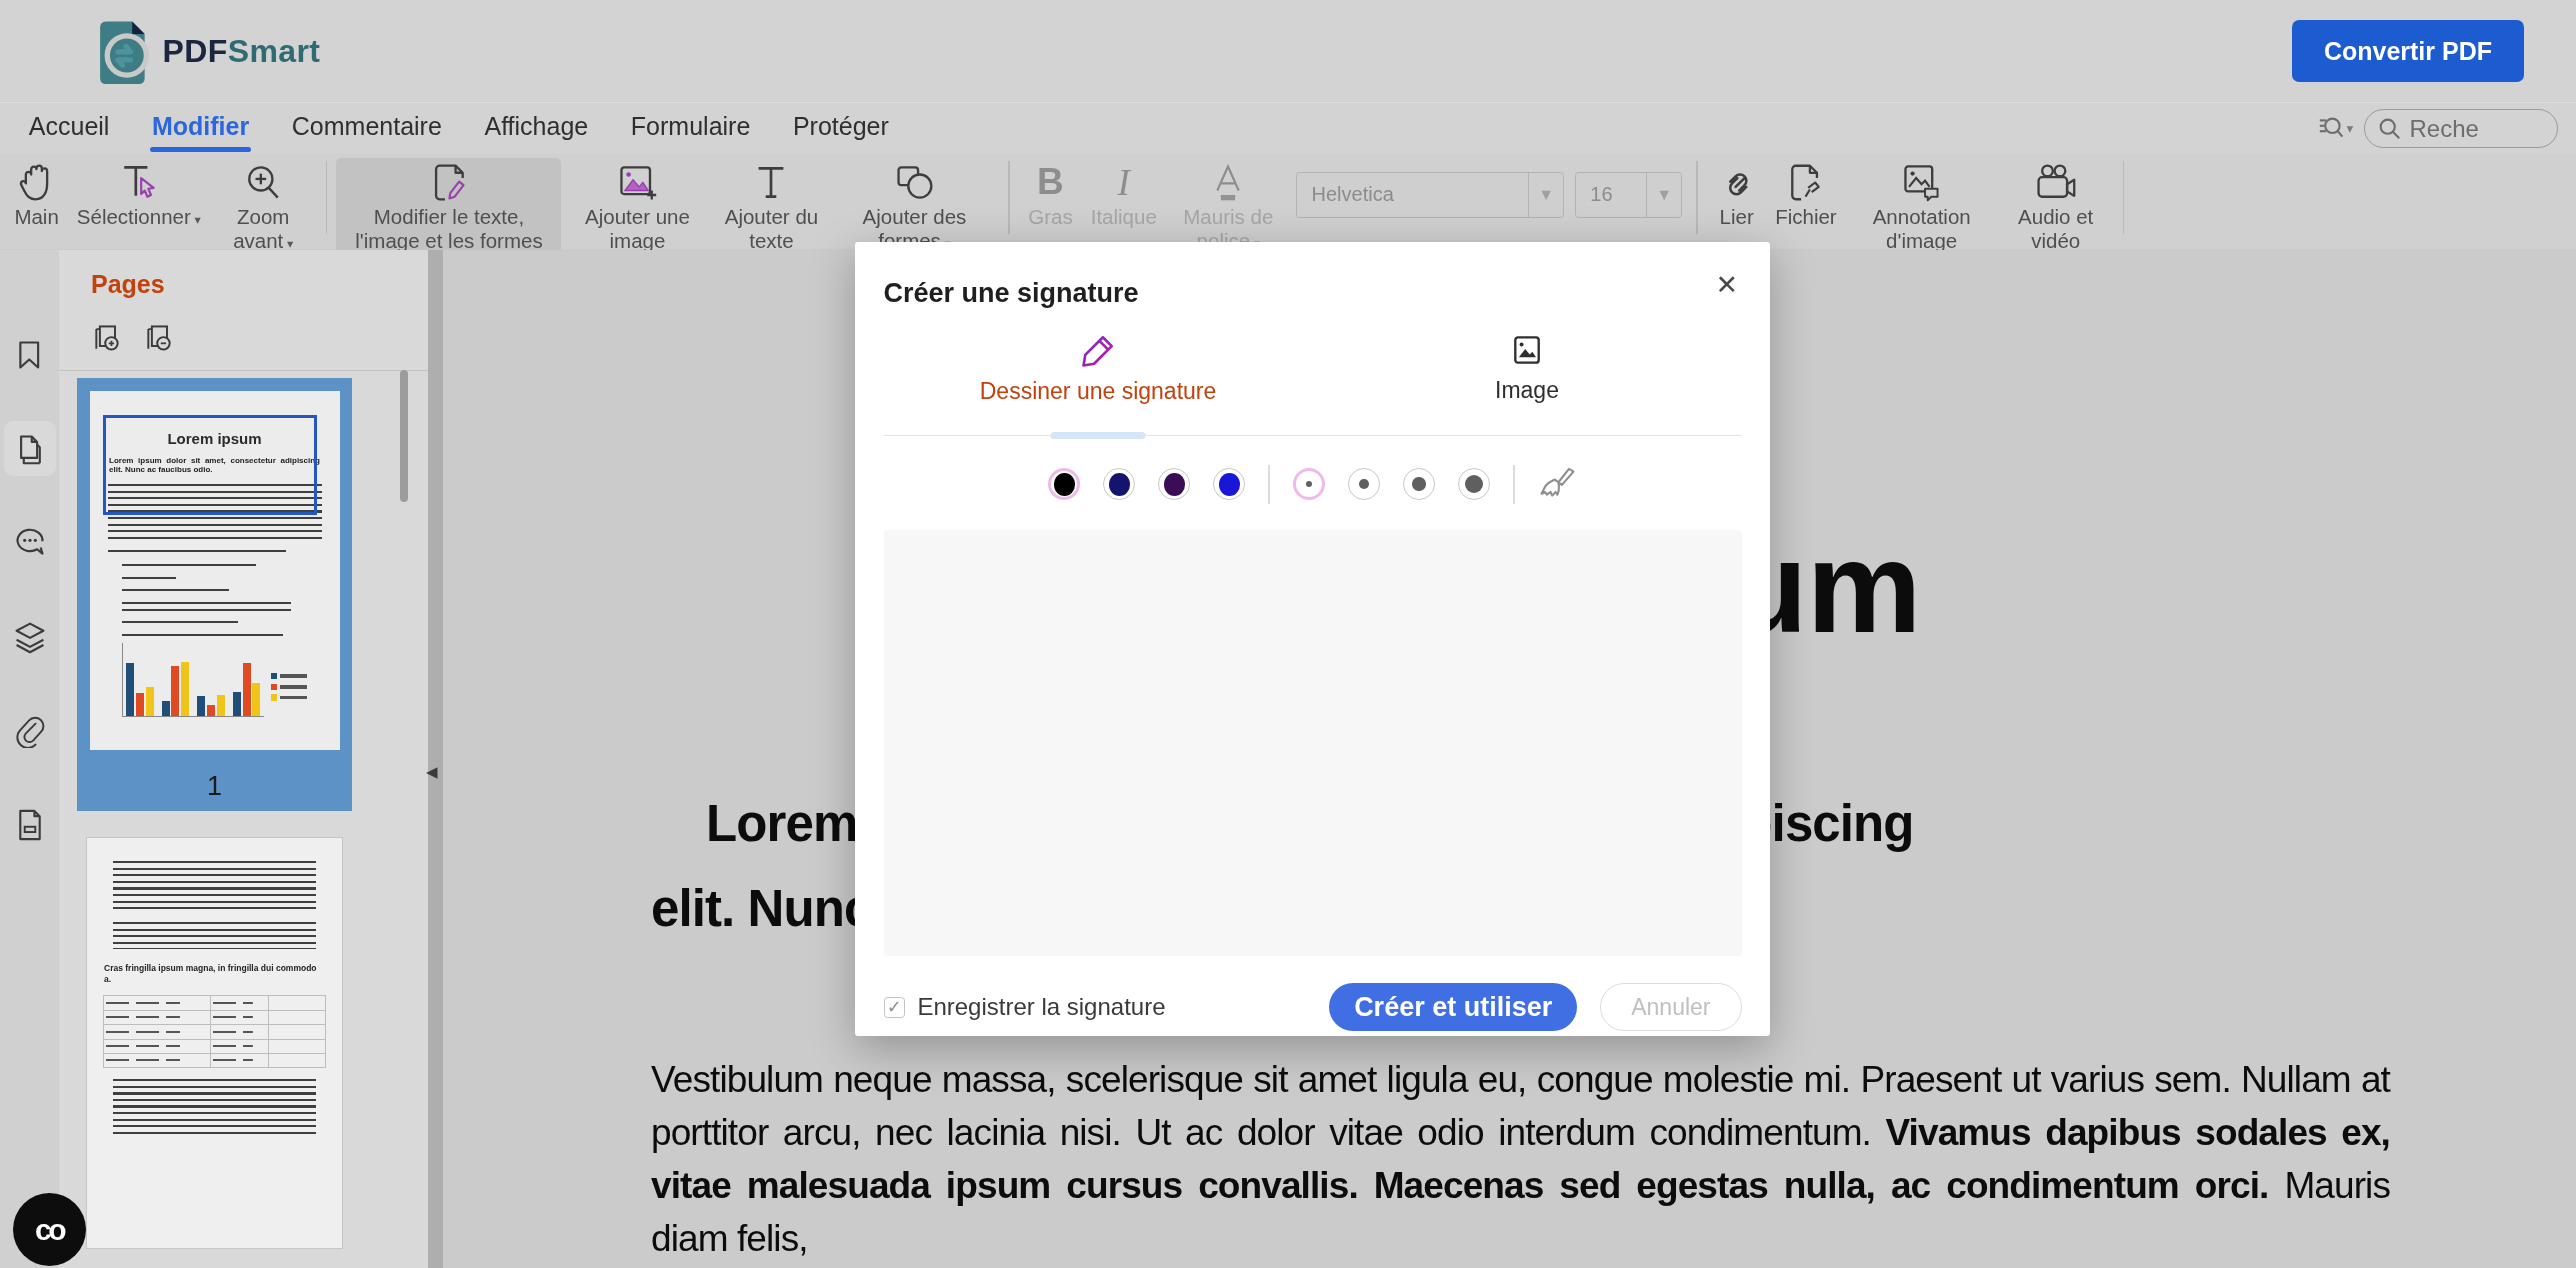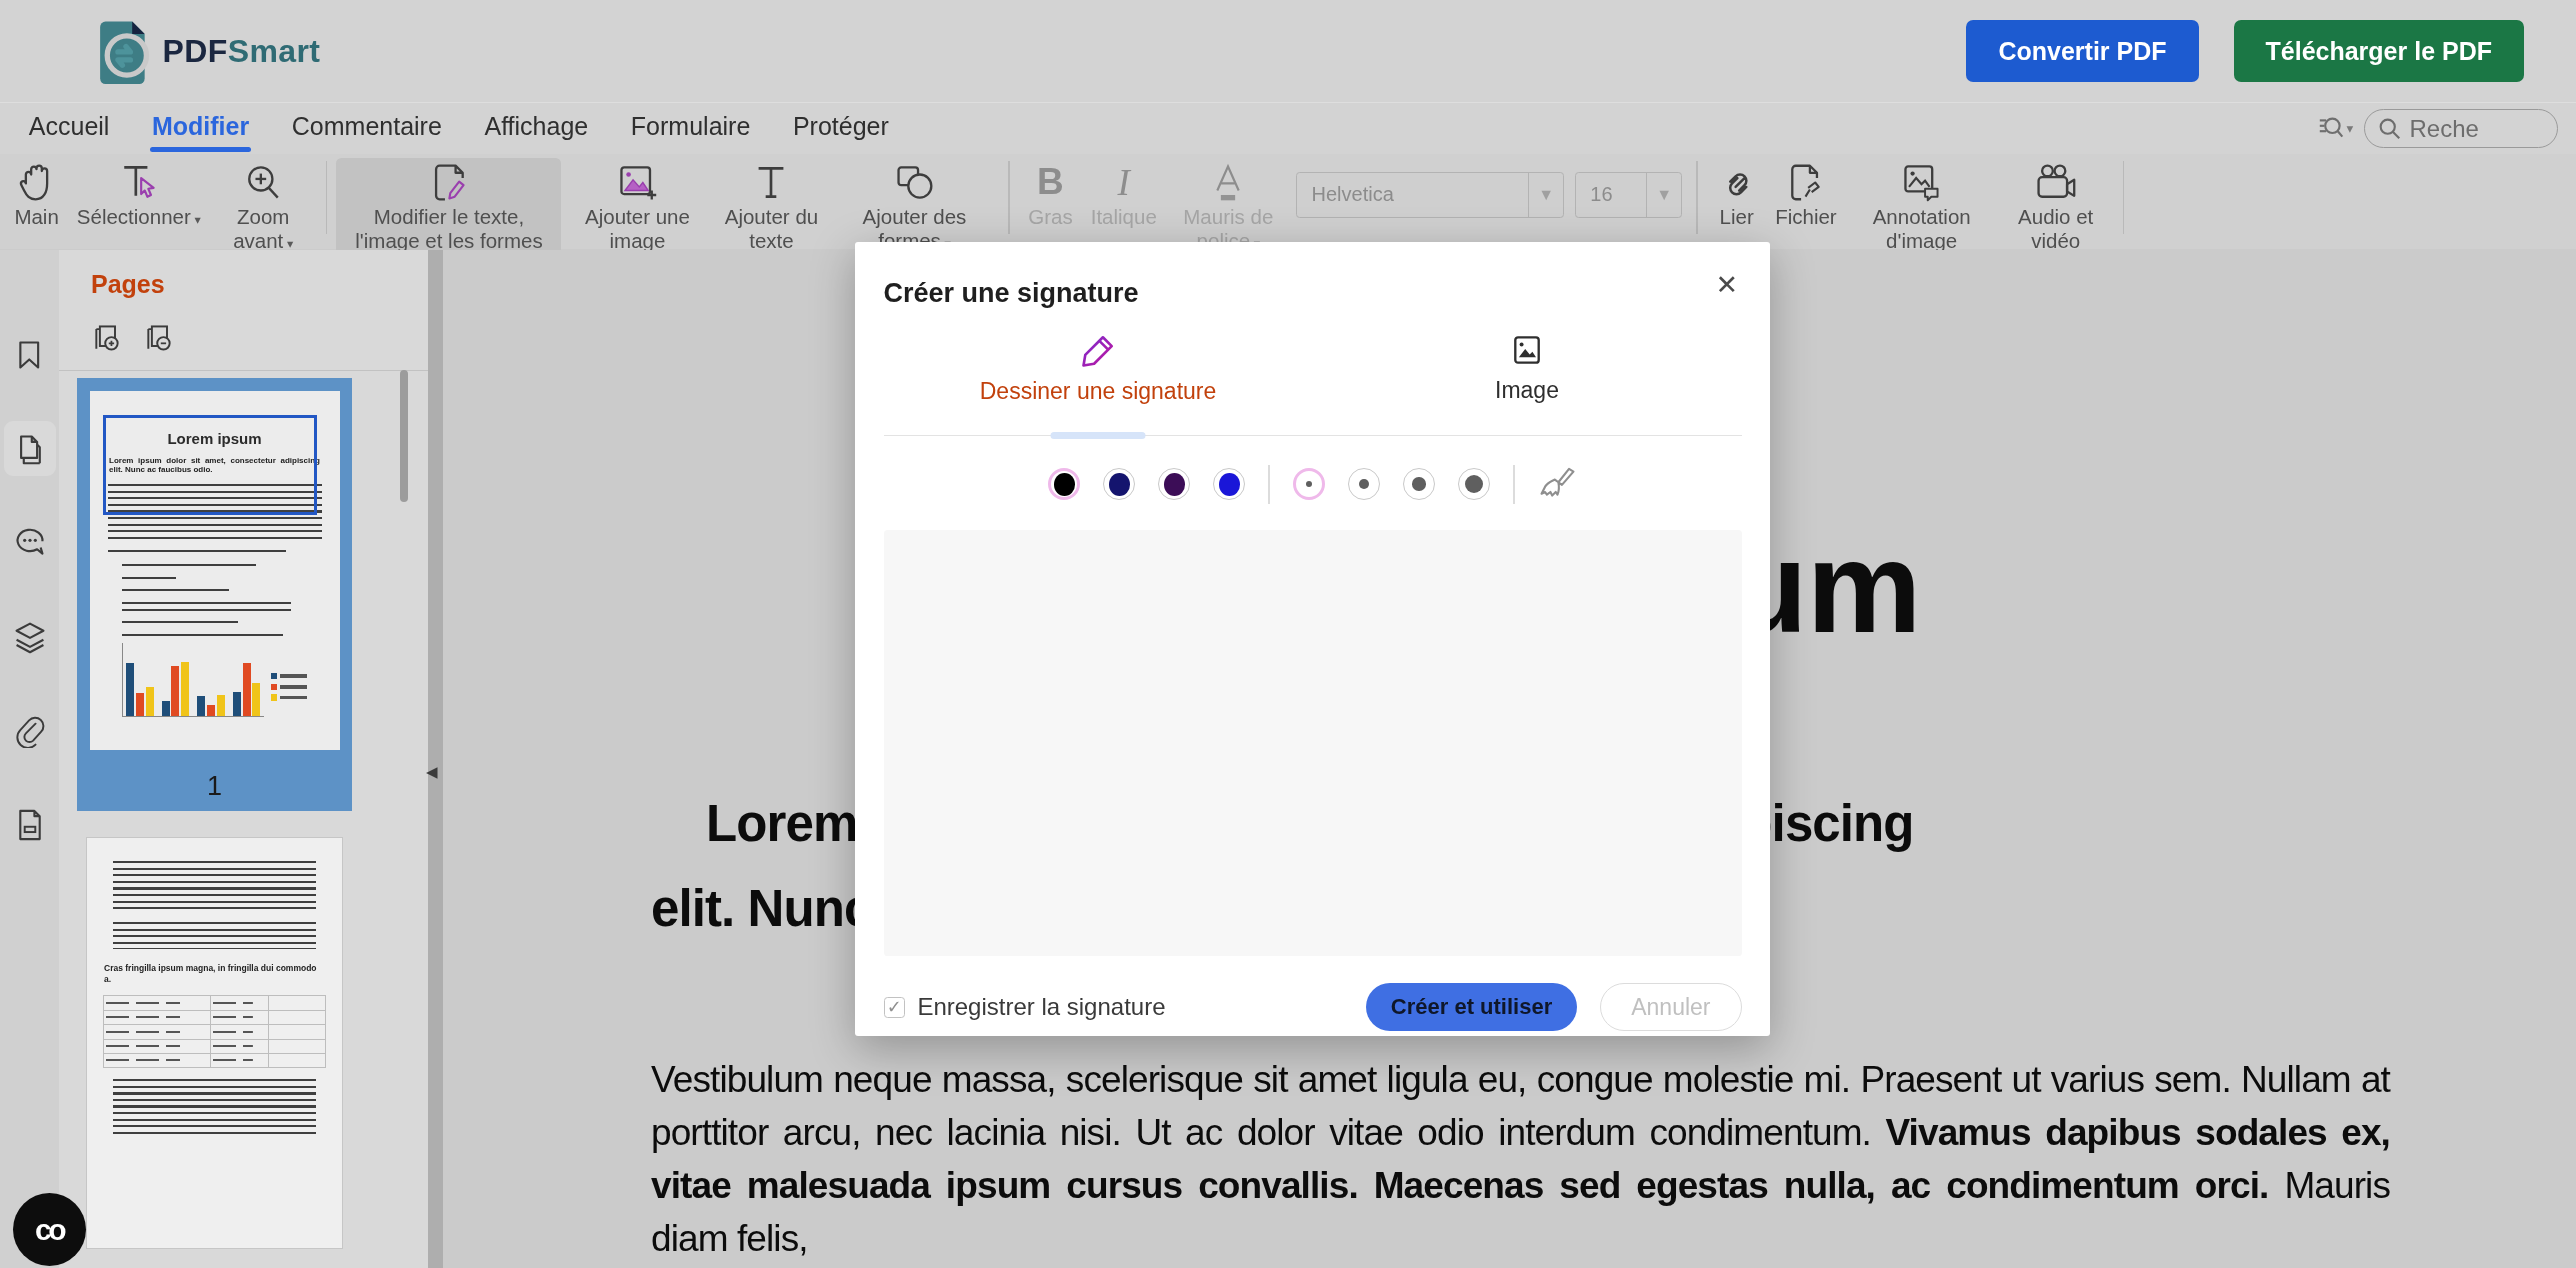--- a/index.html
+++ b/index.html
@@ -100,21 +100,21 @@
   .dot-outer.sel{border:3.6px solid #efb9ea;}
   .dot-inner{border-radius:50%;}
   .ink .dot-inner{width:21.4px;height:23px;}
   .m-vsep{width:1.8px;height:39px;background:#dcdcdc;}
   .m-canvas{margin-top:21.4px;height:426px;background:#f7f7f7;border-radius:3.6px;cursor:crosshair;}
   .m-footer{display:flex;align-items:center;margin-top:27px;}
   .chk{width:21.4px;height:21.4px;border:1.8px solid #c2c2c2;border-radius:3.6px;display:flex;align-items:center;justify-content:center;
        color:#8f8f8f;font-size:18px;cursor:pointer;box-sizing:border-box;background:#fff;}
   .chk-lbl{font-size:24px;color:#3a3a3a;margin-left:12.5px;}
   .m-btns{margin-left:auto;display:flex;gap:23px;}
-  .btn-primary{background:#3f6fe3;color:#0f172a;border:none;border-radius:25px;height:48px;padding:2px 25px;font-size:22px;font-weight:bold;font-family:inherit;cursor:pointer;}
+  .btn-primary{background:#3f6fe3;color:#ffffff;border:none;border-radius:25px;height:48px;padding:2px 25px;font-size:27px;font-weight:bold;font-family:inherit;cursor:pointer;}
   .btn-ghost{background:#fff;color:#c0c0c0;border:1.8px solid #dcdcdc;border-radius:25px;height:48px;padding:0 30px;font-size:23px;font-family:inherit;}
 
   
   .co-badge{position:absolute;left:12.5px;top:1193px;width:73px;height:73px;border-radius:50%;background:#0d0d0d;
             display:flex;align-items:center;justify-content:center;color:#fff;font-size:30px;font-weight:bold;letter-spacing:-3.6px;z-index:60;cursor:pointer;}
 
   
   .mini-chart{position:absolute;left:32px;top:252px;display:flex;align-items:flex-end;gap:7.1px;}
   .mc-plot{display:flex;align-items:flex-end;gap:8px;height:73px;border-left:1.3px solid #888;border-bottom:1.3px solid #888;padding:0 3.6px;}
   .mc-group{display:flex;align-items:flex-end;gap:1.8px;}
@@ -135,21 +135,20 @@
         <path d="M14 4 h30 l14 14 v50 a6 6 0 0 1 -6 6 H14 a6 6 0 0 1 -6 -6 V10 a6 6 0 0 1 6-6 z" fill="#3e7d85"></path>
         <path d="M44 4 l14 14 h-14 z" fill="#16233f"></path>
         <circle cx="38" cy="42" r="22" fill="none" stroke="#c9c9c9" stroke-width="6"></circle>
         <path d="M28 38 h14 l-5 -6 M42 47 h-14 l5 6" fill="none" stroke="#4d939b" stroke-width="6" stroke-linecap="round" stroke-linejoin="round"></path>
       </svg>
     </span>
     <span class="brand-text"><span class="pdf">PDF</span><span class="smart">Smart</span></span>
   </div>
   <div class="top-actions">
     <button class="btn-top btn-convert">Convertir PDF</button>
-    <button class="btn-top btn-download">Télécharger le PDF</button>
   </div>
 </div>
 
 <div class="menubar">
   <div class="menu-tabs">
     <span class="mtab">Accueil</span>
     <span class="mtab active">Modifier</span>
     <span class="mtab">Commentaire</span>
     <span class="mtab">Affichage</span>
     <span class="mtab">Formulaire</span>

